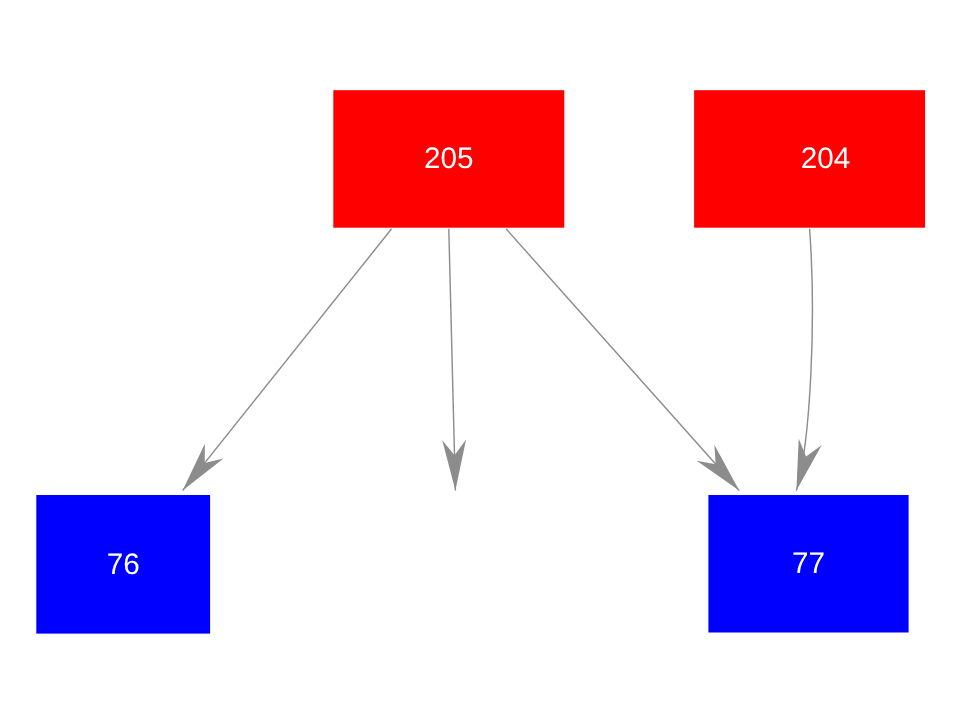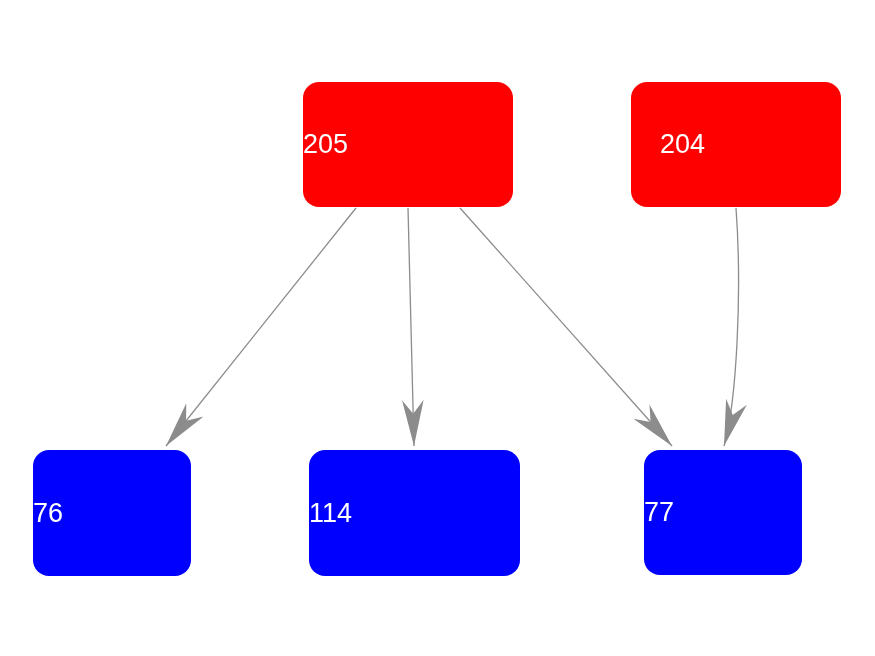--- a/index.html
+++ b/index.html
@@ -25,23 +25,22 @@
   }
   #edge-layer path.edge {
     fill: none;
     stroke: #8c8c8c;
     stroke-width: 1.3;
   }
   .node {
     position: absolute;
     display: flex;
     align-items: center;
-    justify-content: flex-start;
+    justify-content: center;
     box-sizing: border-box;
-    border-radius: 16px;
   }
   .node .label {
     color: #ffffff;
     font-size: 27px;
     line-height: 1;
     user-select: none;
   }
 </style>
 </head>
 <body>
@@ -62,20 +61,17 @@
 
   <div class="node" style="left: 303px; top: 82px; width: 210px; height: 125px; background: rgb(255, 0, 0);">
     <span class="label">205</span>
   </div>
   <div class="node" style="left: 631px; top: 82px; width: 210px; height: 125px; background: rgb(255, 0, 0); padding-left: 29px;">
     <span class="label">204</span>
   </div>
   <div class="node" style="left: 33px; top: 450px; width: 158px; height: 126px; background: rgb(0, 0, 255);">
     <span class="label">76</span>
   </div>
-  <div class="node" style="left: 309px; top: 450px; width: 211px; height: 126px; background: rgb(0, 0, 255);">
-    <span class="label">114</span>
-  </div>
-  <div class="node" style="left: 644px; top: 450px; width: 158px; height: 125px; background: rgb(0, 0, 255);">
+  <div class="node" style="left: 644px; top: 450px; width: 182px; height: 125px; background: rgb(0, 0, 255);">
     <span class="label">77</span>
   </div>
 
 </div>
 
 </body></html>

